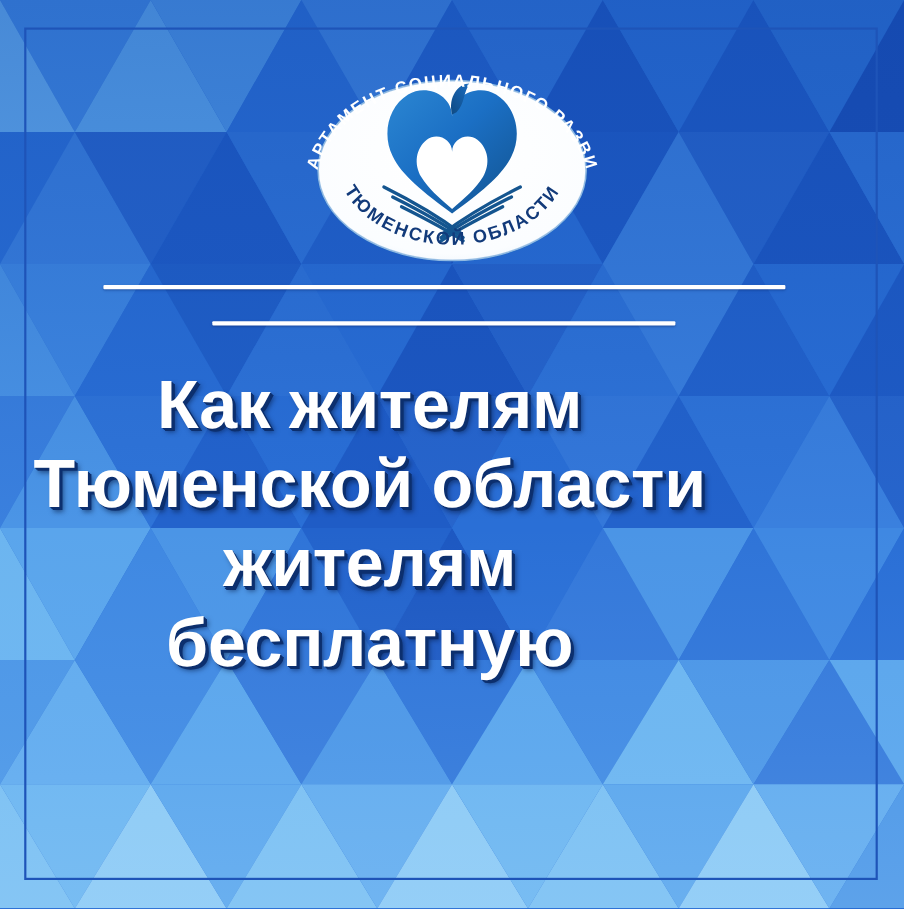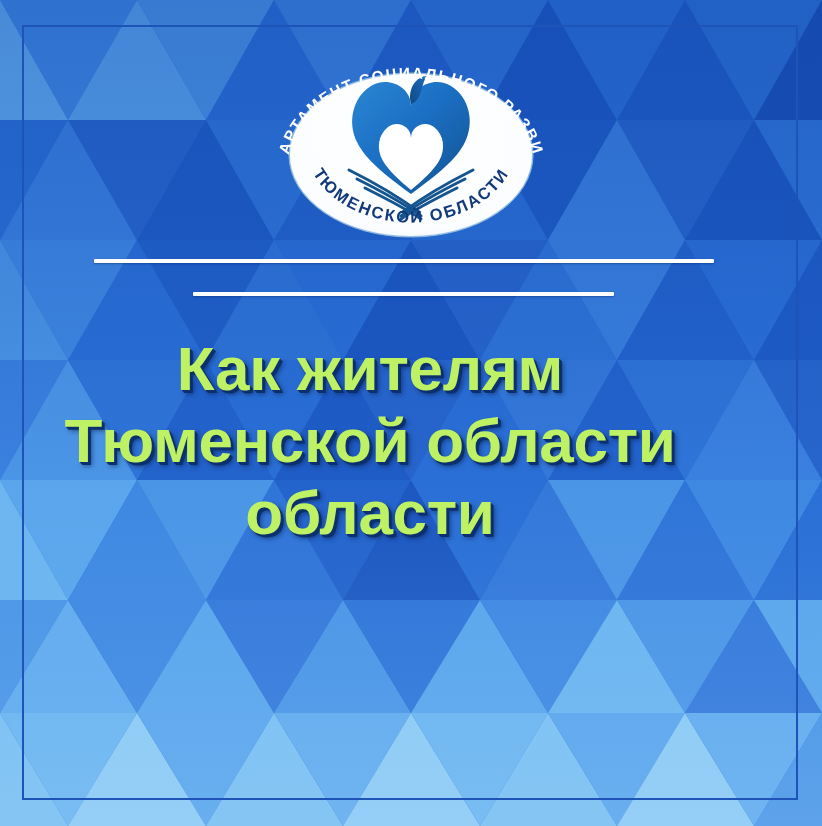--- a/index.html
+++ b/index.html
@@ -69,32 +69,31 @@
   #divider-1 { left: 94px;  top: 259px; width: 620px; }
   #divider-2 { left: 193px; top: 292px; width: 421px; }
 
   
   #headline {
     position: absolute;
     left: 0;
     top: 333px;
     width: 672px;
     text-align: center;
-    color: #bef264;
+    color: #ffffff;
     font-weight: bold;
     font-size: 62px;
     line-height: 72px;
     letter-spacing: -0.3px;
     text-shadow:
        3px 3px 0 #0c2f6e,
        2px 2px 0 #0c2f6e,
        1px 1px 0 #0c2f6e,
        4px 4px 5px rgba(4, 22, 60, 0.55);
     white-space: nowrap;
-    padding-left: 34px;
   }
   .hl-line { display: block; }
   #hl-line-2 { font-size: 62px; }
   #hl-line-5 { font-size: 62px; letter-spacing: -0.6px; }
 </style>
 </head>
 <body>
 
 <div id="poster">
 
@@ -273,16 +272,17 @@
       </text>
     </svg>
   </div>
 
   <div class="divider" id="divider-1"></div>
   <div class="divider" id="divider-2"></div>
 
   <div id="headline">
     <span class="hl-line" id="hl-line-1">Как жителям</span>
     <span class="hl-line" id="hl-line-2">Тюменской области</span>
-    <span class="hl-line" id="hl-line-3">области</span>
+    <span class="hl-line" id="hl-line-3">жителям</span>
+    <span class="hl-line" id="hl-line-4">бесплатную</span>
   </div>
 
 </div>
 
 </body></html>

